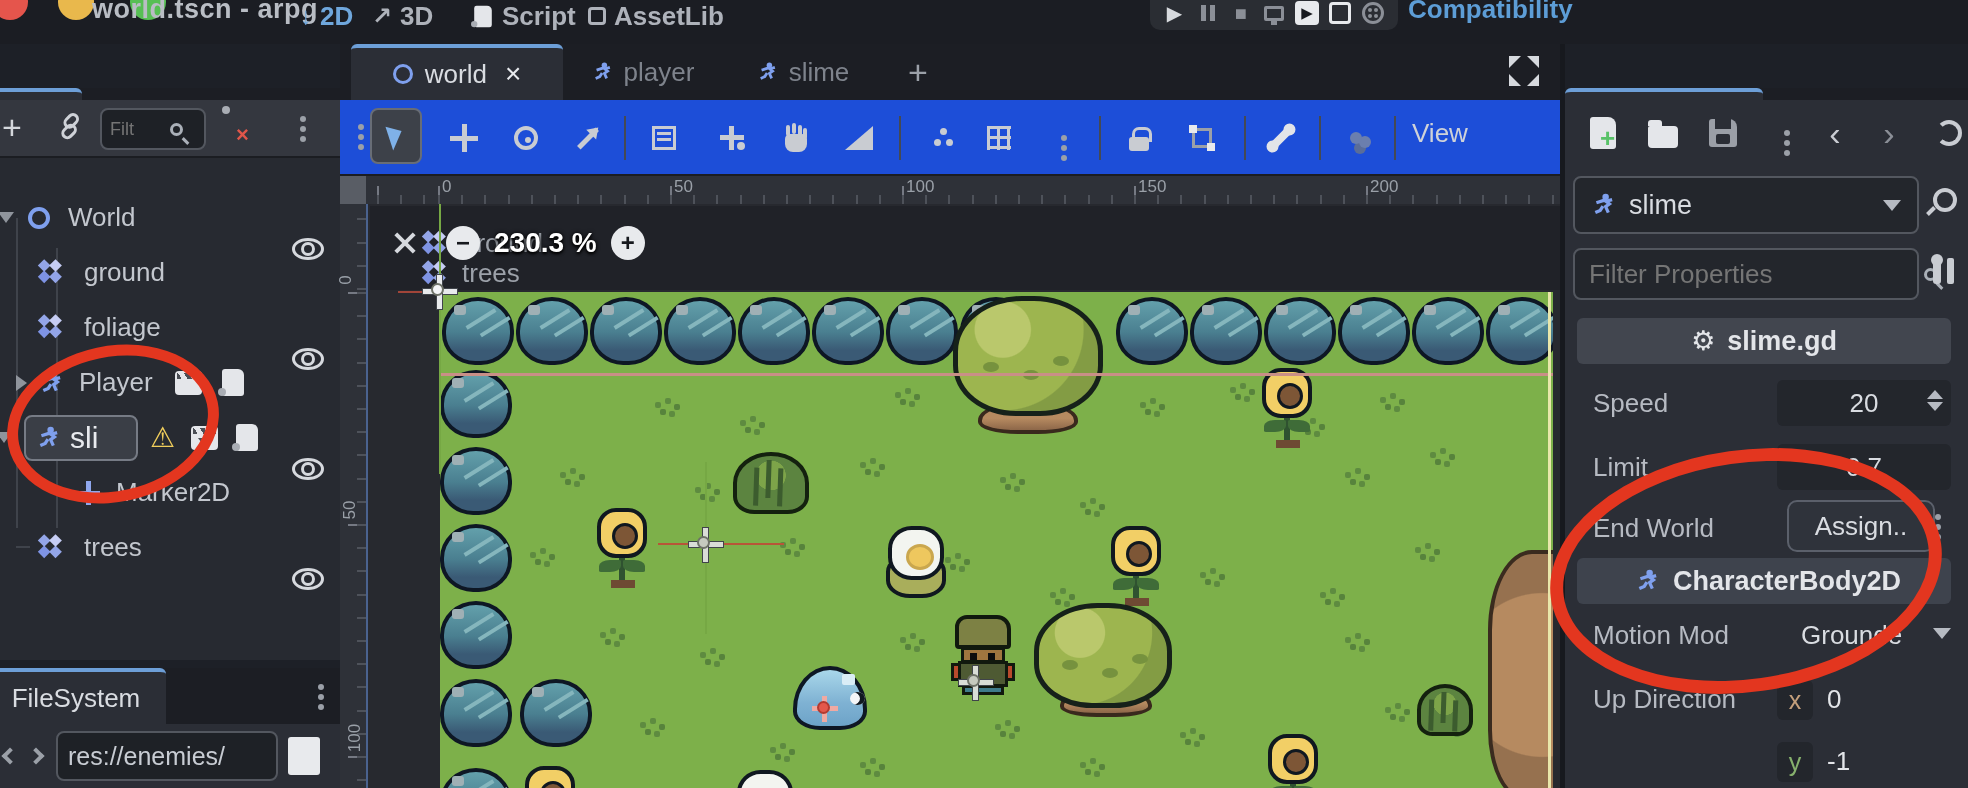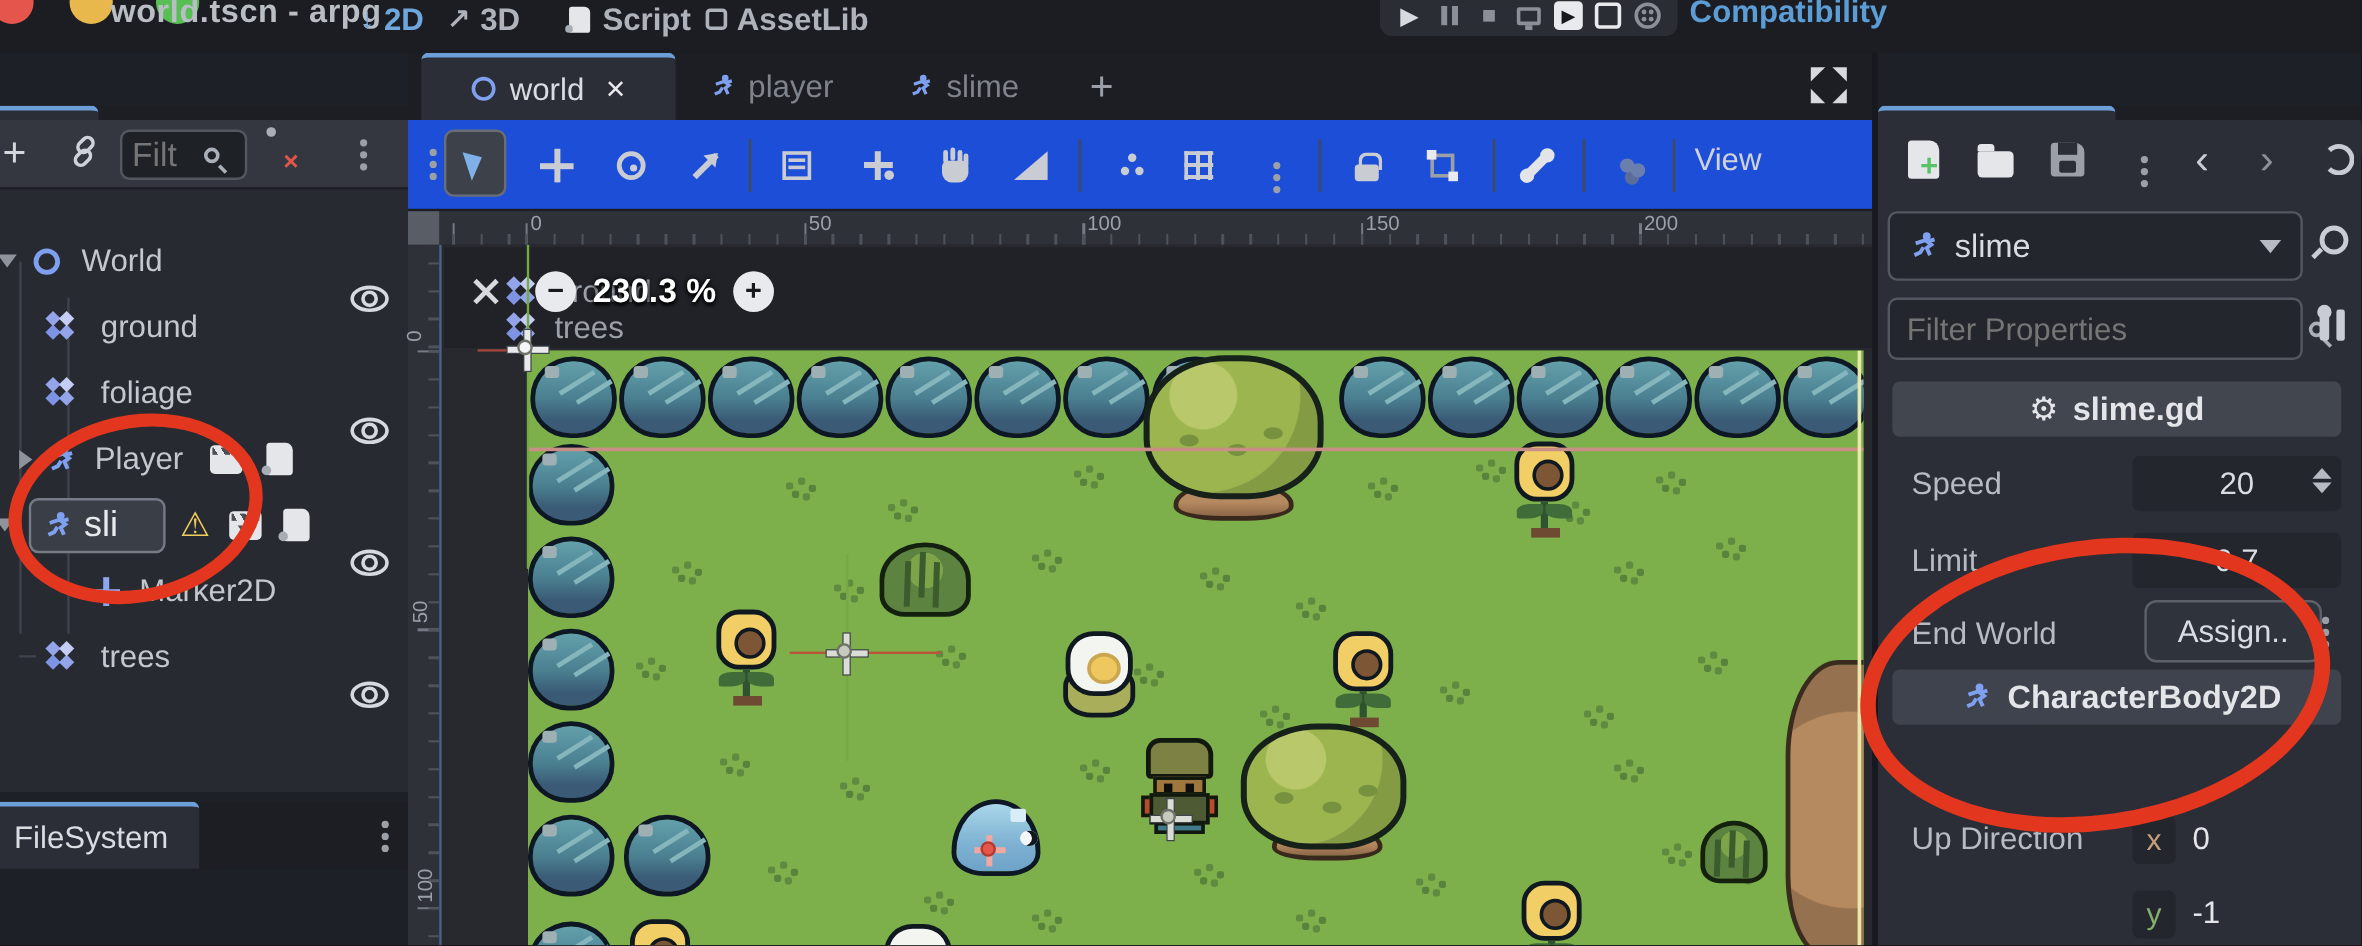--- a/index.html
+++ b/index.html
@@ -35,21 +35,21 @@
 
   
   .left-dock { position:absolute; left:0; top:44px; width:340px; height:744px; }
   .scene-panel { position:absolute; left:0; top:56px; width:340px; height:560px; background:#272a31; }
   .scene-toolbar { position:relative; width:100%; height:58px; background:#34373f; border-bottom:2px solid #1b1d22; display:flex; align-items:center; }
   .stb-plus { position:absolute; left:2px; top:12px; font-size:34px; color:#d4d7dc; line-height:30px; cursor:pointer; }
   .linkic { position:absolute; left:60px; top:16px; width:26px; height:26px; transform:rotate(45deg); cursor:pointer; }
   .linkic i { position:absolute; width:12px; height:17px; border:3px solid #cfd2d8; border-radius:6px; }
   .linkic i:last-child { left:6px; top:9px; }
   .filter-box { position:absolute; left:100px; top:8px; width:106px; height:42px; background:#1e2126; border:2px solid #53575f; border-radius:8px; display:flex; align-items:center; padding:0 8px; }
-  .filter-box input { width:60px; background:none; border:none; outline:none; color:#fde047; font-size:28px; font-family:inherit; }
+  .filter-box input { width:60px; background:none; border:none; outline:none; color:#fde047; font-size:18px; font-family:inherit; }
   .mag { width:13px; height:13px; border:3px solid #aab0b8; border-radius:50%; position:relative; flex:none; }
   .mag::after { content:""; position:absolute; left:11px; top:11px; width:3px; height:8px; background:#aab0b8; transform:rotate(-45deg); }
   .scriptic { position:relative; width:22px; height:27px; background:#e4e6ea; border-radius:3px 6px 3px 3px; }
   .scriptic::before { content:""; position:absolute; left:-4px; bottom:0; width:8px; height:8px; background:#a9adb4; border-radius:50%; }
   .scriptx { position:absolute; left:226px; top:14px; cursor:pointer; }
   .scriptx em { position:absolute; left:10px; top:8px; font-style:normal; color:#e0564a; font-weight:bold; font-size:22px; }
   .stb-dots { position:absolute; left:300px; top:16px; cursor:pointer; }
 
   .tree { position:absolute; left:0; top:58px; width:340px; height:500px; background:#272a31; }
   .trow { position:absolute; left:0; width:340px; height:55px; display:flex; align-items:center; cursor:pointer; }
@@ -396,20 +396,28 @@
       </div>
     </div>
 
     <div class="fs-panel">
       <div class="tabbar" style="left:0;top:0;width:340px">
         <span class="dtab active" style="left:-14px;width:180px">
             <span>FileSystem</span>
           </span>
         <span class="vdots" style="position:absolute;left:318px;top:16px"></span>
       </div>
+      <div class="fs-bar">
+        <span class="chev l" style="margin-left:4px"></span>
+        <span class="chev r" style="margin-left:14px"></span>
+        <span class="path-box">
+          <input value="res://enemies/" style="">
+        </span>
+        <span class="fileic"></span>
+      </div>
     </div>
   </div>
 
   <div class="center">
     <div class="scene-tabs">
       <span class="dtab active" style="left:11px;width:212px;gap:12px">
         <span class="node2d-ic" style="border-width:3px;width:20px;height:20px"></span>
         <span>world</span>
         <span style="color:#e8eaee;font-size:28px;margin-left:6px">×</span>
       </span>
@@ -771,20 +779,27 @@
       <div class="sect body-sect">
         <svg class="runner" viewBox="0 0 24 24">
             <circle cx="13.5" cy="4.5" r="3" fill="currentColor"></circle>
             <path d="M5 10 l7.5 -2.5 L17 11 l-3.5 2.5 L16 19" stroke="currentColor" stroke-width="3" fill="none"></path>
             <path d="M11 13 l-2.5 4 L4 19" stroke="currentColor" stroke-width="3" fill="none"></path>
             <path d="M14 8.5 l5.5 -1.5" stroke="currentColor" stroke-width="3"></path>
           </svg>
         <span>CharacterBody2D</span>
       </div>
 
+      <div class="prow" style="top:508px">
+        <span class="plabel">Motion Mod</span>
+        <span class="valbox" style="background:none;justify-content:flex-start;padding-left:24px">
+          <span>Grounde</span>
+        </span>
+        <span class="caret" style="position:absolute;left:368px;top:20px"></span>
+      </div>
 
       <div class="prow" style="top:572px">
         <span class="plabel">Up Direction</span>
         <span class="axis-pill" style="color:#c5a07c">
             <span>x</span>
           </span>
         <span class="axis-val">0</span>
       </div>
       <div class="prow" style="top:634px">
         <span class="axis-pill" style="color:#86b06d">

